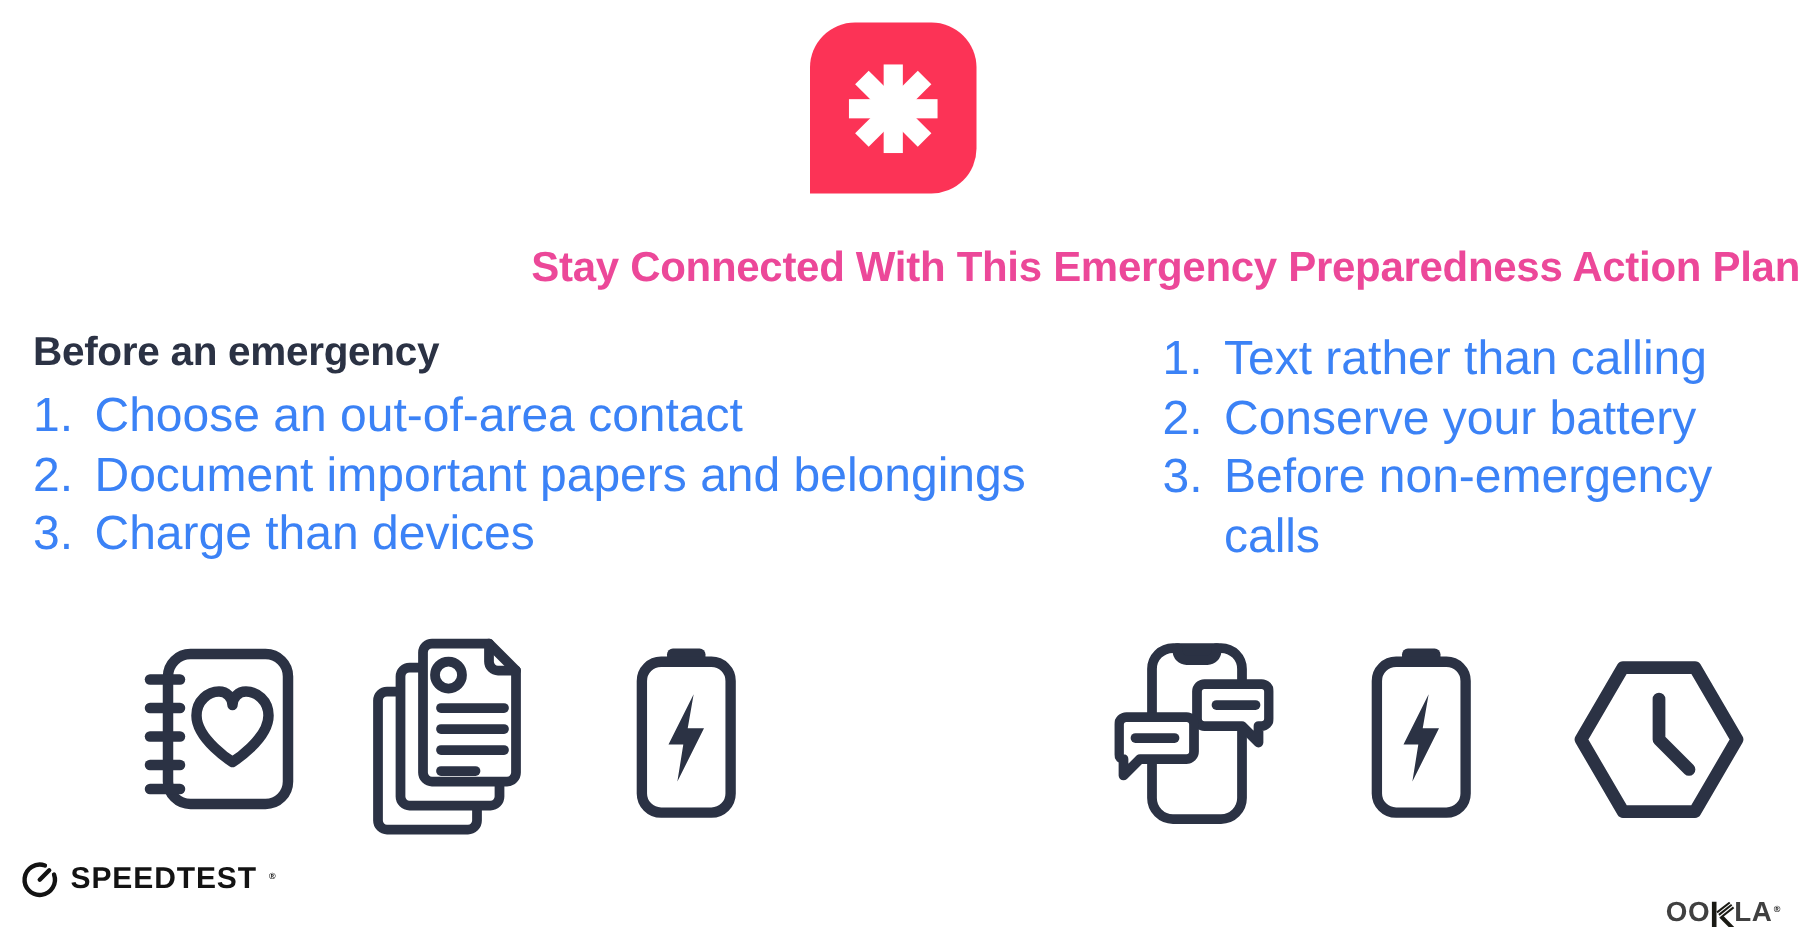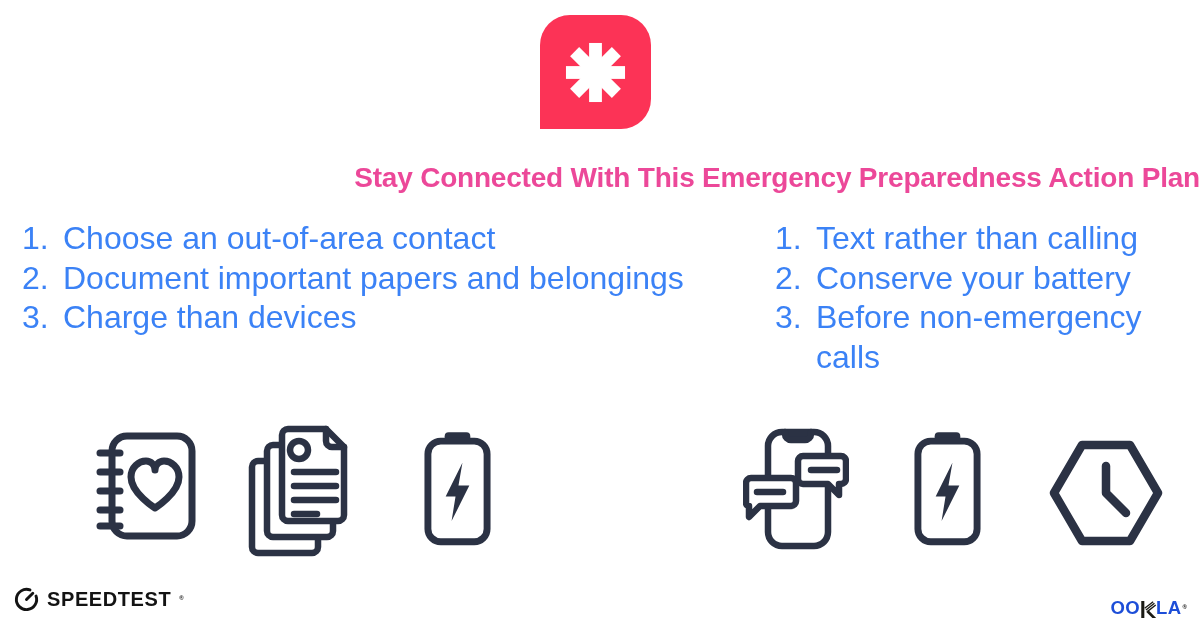--- a/index.html
+++ b/index.html
@@ -57,33 +57,33 @@
   .icon{display:block;}
   .i-notebook{left:95px;top:430px;}
   .i-docs{left:248px;top:425px;}
   .i-bat1{left:422px;top:430px;}
   .i-phone{left:743px;top:428px;}
   .i-bat2{left:912px;top:430px;}
   .i-hex{left:1048px;top:437px;}
 
   
   .footer-left{
-    left:13px;top:585px;height:28px;
+    left:13px;top:572px;height:28px;
     display:flex;align-items:center;gap:7px;
   }
   .speedtest-word{
     font-size:20px;font-weight:bold;color:#131313;
     letter-spacing:0.6px;
   }
   .footer-right{
     right:14px;top:597px;height:22px;
     display:flex;align-items:center;
   }
   .ookla-word{
-    font-size:18.5px;font-weight:bold;color:#1d4ed8;
+    font-size:18.5px;font-weight:bold;color:#404040;
     letter-spacing:0.4px;
   }
   .tm{
     font-size:6px;color:#131313;
     vertical-align:top;position:relative;top:-1px;left:1px;
     font-weight:bold;
   }
   .ookla-k{margin:0 -1px 0 0;position:relative;top:1px;}
 </style>
 </head>
@@ -96,20 +96,21 @@
       <rect x="25.5" y="2" width="13" height="60" transform="rotate(45 32 32)"></rect>
       <rect x="25.5" y="2" width="13" height="60" transform="rotate(90 32 32)"></rect>
       <rect x="25.5" y="2" width="13" height="60" transform="rotate(135 32 32)"></rect>
     </g>
   </svg>
 </div>
 
 <div class="abs title">Stay Connected With This Emergency Preparedness Action Plan</div>
 
 <div class="abs col col-left">
+  <h2>Before an emergency</h2>
   <ol>
     <li>Choose an out-of-area contact</li>
     <li>Document important papers and belongings</li>
     <li>Charge than devices</li>
   </ol>
 </div>
 
 <div class="abs col col-right">
   <ol>
     <li>Text rather than calling</li>

